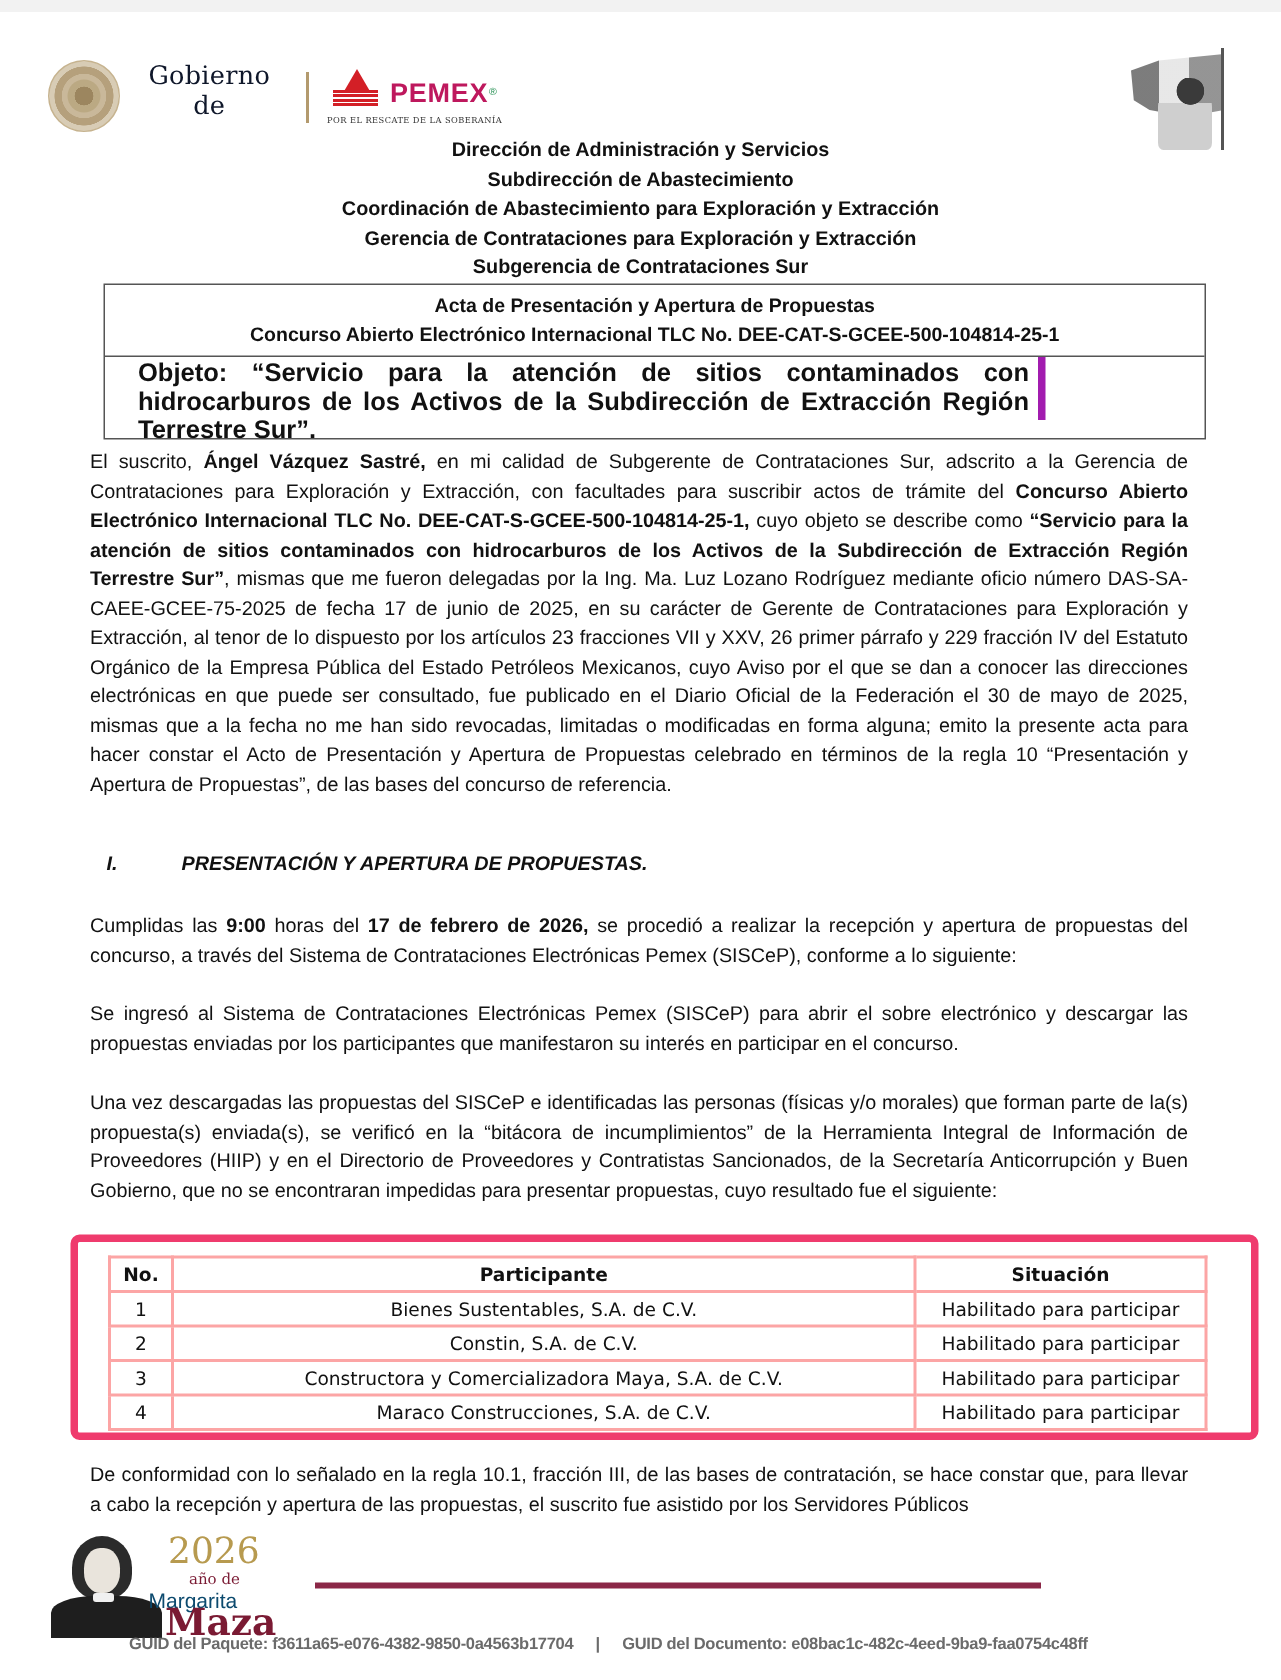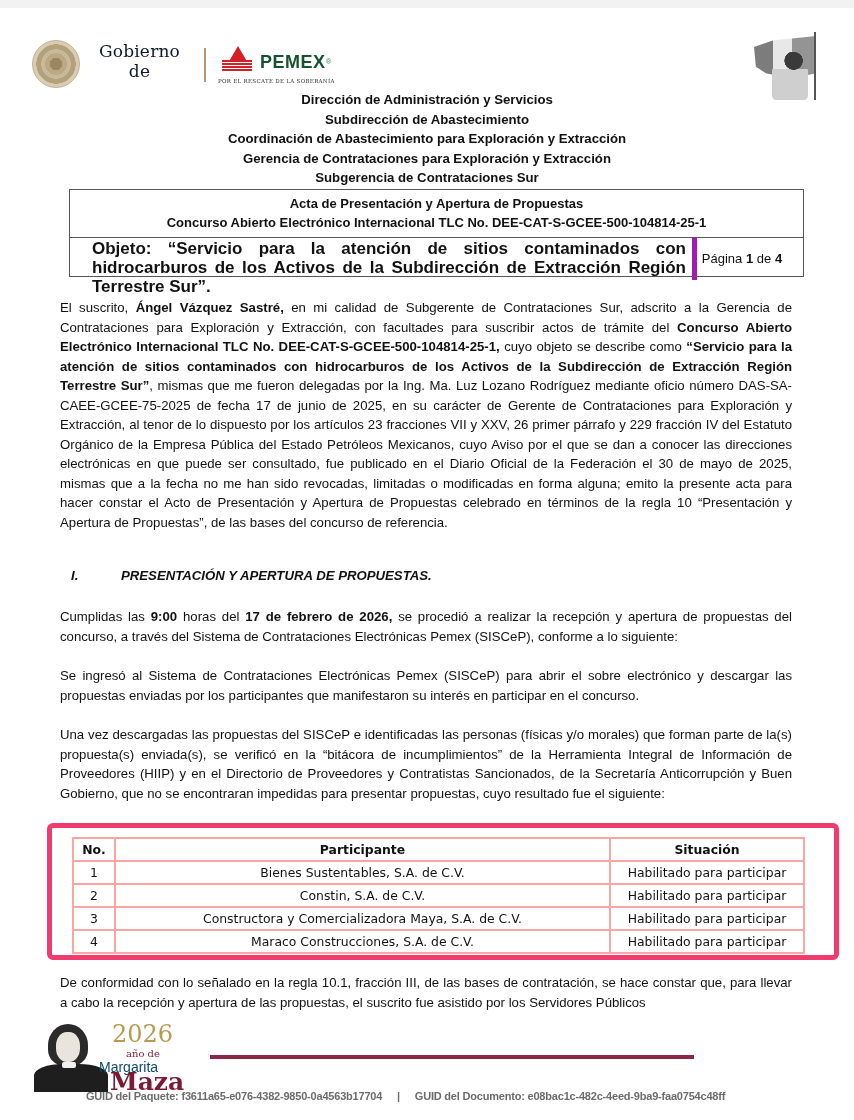--- a/index.html
+++ b/index.html
@@ -19,40 +19,40 @@
   .seal-inner { position:absolute; left:12px; top:12px; width:22px; height:22px; border-radius:50%;
     background:radial-gradient(circle, #9c865f 0 40%, #bba983 41% 100%); }
   .gob-text1 { position:absolute; left:58px; top:3px; font-family:"DejaVu Serif", serif; font-size:17px; color:#0f172a; letter-spacing:0.2px;text-align:center; }
   .gob-text2 { position:absolute; left:56px; top:16px; font-family:"DejaVu Serif", serif; font-size:30px; font-weight:bold; color:#7a1a33; letter-spacing:-0.5px; }
   .logo-sep { position:absolute; left:204px; top:48px; width:2px; height:34px; background:#b39a6e; }
   .logo-pemex { position:absolute; left:218px; top:44px; width:120px; height:44px; }
   .pemex-drop { position:absolute; left:6px; top:2px; width:0; height:0;
     border-left:14px solid transparent; border-right:14px solid transparent; border-bottom:24px solid #d31f26; }
   .pemex-lines { position:absolute; left:4px; top:16px; width:30px; height:12px;
     background:repeating-linear-gradient(180deg, #d31f26 0 2px, #fff 2px 3px); }
-  .pemex-word { position:absolute; left:42px; top:8px; font-family:"Liberation Sans", sans-serif; font-weight:bold; font-size:18px; color:#14532d; letter-spacing:0.5px; }
+  .pemex-word { position:absolute; left:42px; top:8px; font-family:"Liberation Sans", sans-serif; font-weight:bold; font-size:18px; color:#be185d; letter-spacing:0.5px; }
   .pemex-r { position:absolute; left:108px; top:14px; font-size:7px; color:#1a8a4a; }
   .pemex-tag { position:absolute; left:0px; top:34px; font-family:"DejaVu Serif", serif; font-size:5.5px; color:#333; letter-spacing:0.3px; white-space:nowrap; }
 
   .heroine { position:absolute; left:752px; top:30px; width:72px; height:70px; }
   .flag { position:absolute; left:2px; top:6px; width:62px; height:44px;
     background:linear-gradient(90deg,#5c5c5c 0 30%, #e2e2e2 30% 62%, #7a7a7a 62% 100%);
     clip-path:polygon(0 25%, 30% 10%, 100% 0, 100% 85%, 60% 95%, 20% 85%, 3% 70%);
     opacity:0.8; }
   .pole { position:absolute; left:62px; top:2px; width:2px; height:68px; background:#555; }
   .figure { position:absolute; left:20px; top:22px; width:36px; height:48px;
     background:radial-gradient(circle at 60% 18%, #3a3a3a 0 20%, transparent 21%),
                linear-gradient(180deg, transparent 0 35%, #cfcfcf 35% 100%);
     border-radius:40% 40% 10% 10%; }
 
   
   .org { position:absolute; left:0; width:854px; text-align:center; font-weight:bold; font-size:13.2px; line-height:19.5px; color:#111; }
   .org1 { top:90px; } .org2 { top:109.5px; } .org3 { top:129px; } .org4 { top:148.5px; } .org5 { top:168px; }
 
-  .title-box { position:absolute; left:69px; top:189px; width:735px; height:88px; border:1px solid #555; box-sizing:border-box; }
+  .title-box { position:absolute; left:69px; top:189px; width:735px; height:104px; border:1px solid #555; box-sizing:border-box; }
   .title-top { position:absolute; left:0; top:0; width:100%; height:48px; border-bottom:1px solid #555; text-align:center; font-weight:bold; font-size:13px; line-height:19px; padding-top:4px; box-sizing:border-box; }
   .objeto { position:absolute; left:16px; top:48px; width:611px; height:42px; border-right:5px solid #a21caf; font-weight:bold; font-size:17px; line-height:19px; padding:1px 6px 0 6px; box-sizing:border-box; text-align:justify; }
   .pagina { position:absolute; left:611px; top:48px; width:122px; height:42px; font-size:13px; text-align:center; line-height:42px; }
 
   .para { position:absolute; left:60px; width:732px; font-size:13.2px; line-height:19.5px; text-align:justify; color:#111; }
   .para b { font-weight:bold; }
   .p1 { top:298px; }
   .section { position:absolute; left:71px; top:568px; font-weight:bold; font-size:13.2px;font-style:italic; }
   .section .num { display:inline-block; width:50px; }
   .p2 { top:607px; }
@@ -114,26 +114,20 @@
 <div class="org org3">Coordinación de Abastecimiento para Exploración y Extracción</div>
 <div class="org org4">Gerencia de Contrataciones para Exploración y Extracción</div>
 <div class="org org5">Subgerencia de Contrataciones Sur</div>
 
 <div class="title-box">
   <div class="title-top">
     <div>Acta de Presentación y Apertura de Propuestas</div>
     <div>Concurso Abierto Electrónico Internacional TLC No. DEE-CAT-S-GCEE-500-104814-25-1</div>
   </div>
   <div class="objeto">Objeto: “Servicio para la atención de sitios contaminados con hidrocarburos de los Activos de la Subdirección de Extracción Región Terrestre Sur”.</div>
-  <div class="pagina">
-    <span>Página</span>
-    <b>1</b>
-    <span>de</span>
-    <b>4</b>
-  </div>
 </div>
 
 <div class="para p1"><span>El suscrito, </span><b>Ángel Vázquez Sastré,</b><span> en mi calidad de Subgerente de Contrataciones Sur, adscrito a la Gerencia de Contrataciones para Exploración y Extracción, con facultades para suscribir actos de trámite del </span><b>Concurso Abierto Electrónico Internacional TLC No. DEE-CAT-S-GCEE-500-104814-25-1,</b><span> cuyo objeto se describe como </span><b>“Servicio para la atención de sitios contaminados con hidrocarburos de los Activos de la Subdirección de Extracción Región Terrestre Sur”</b><span>, mismas que me fueron delegadas por la Ing. Ma. Luz Lozano Rodríguez mediante oficio número DAS-SA-CAEE-GCEE-75-2025 de fecha 17 de junio de 2025, en su carácter de Gerente de Contrataciones para Exploración y Extracción, al tenor de lo dispuesto por los artículos 23 fracciones VII y XXV, 26 primer párrafo y 229 fracción IV del Estatuto Orgánico de la Empresa Pública del Estado Petróleos Mexicanos, cuyo Aviso por el que se dan a conocer las direcciones electrónicas en que puede ser consultado, fue publicado en el Diario Oficial de la Federación el 30 de mayo de 2025, mismas que a la fecha no me han sido revocadas, limitadas o modificadas en forma alguna; emito la presente acta para hacer constar el Acto de Presentación y Apertura de Propuestas celebrado en términos de la regla 10 “Presentación y Apertura de Propuestas”, de las bases del concurso de referencia.</span></div>
 
 <div class="section"><span class="num">I.</span><span>PRESENTACIÓN Y APERTURA DE PROPUESTAS.</span></div>
 
 <div class="para p2"><span>Cumplidas las </span><b>9:00</b><span> horas del </span><b>17 de febrero de 2026,</b><span> se procedió a realizar la recepción y apertura de propuestas del concurso, a través del Sistema de Contrataciones Electrónicas Pemex (SISCeP), conforme a lo siguiente:</span></div>
 
 <div class="para p3">Se ingresó al Sistema de Contrataciones Electrónicas Pemex (SISCeP) para abrir el sobre electrónico y descargar las propuestas enviadas por los participantes que manifestaron su interés en participar en el concurso.</div>
 <div class="para p4">Una vez descargadas las propuestas del SISCeP e identificadas las personas (físicas y/o morales) que forman parte de la(s) propuesta(s) enviada(s), se verificó en la “bitácora de incumplimientos” de la Herramienta Integral de Información de Proveedores (HIIP) y en el Directorio de Proveedores y Contratistas Sancionados, de la Secretaría Anticorrupción y Buen Gobierno, que no se encontraran impedidas para presentar propuestas, cuyo resultado fue el siguiente:</div>

